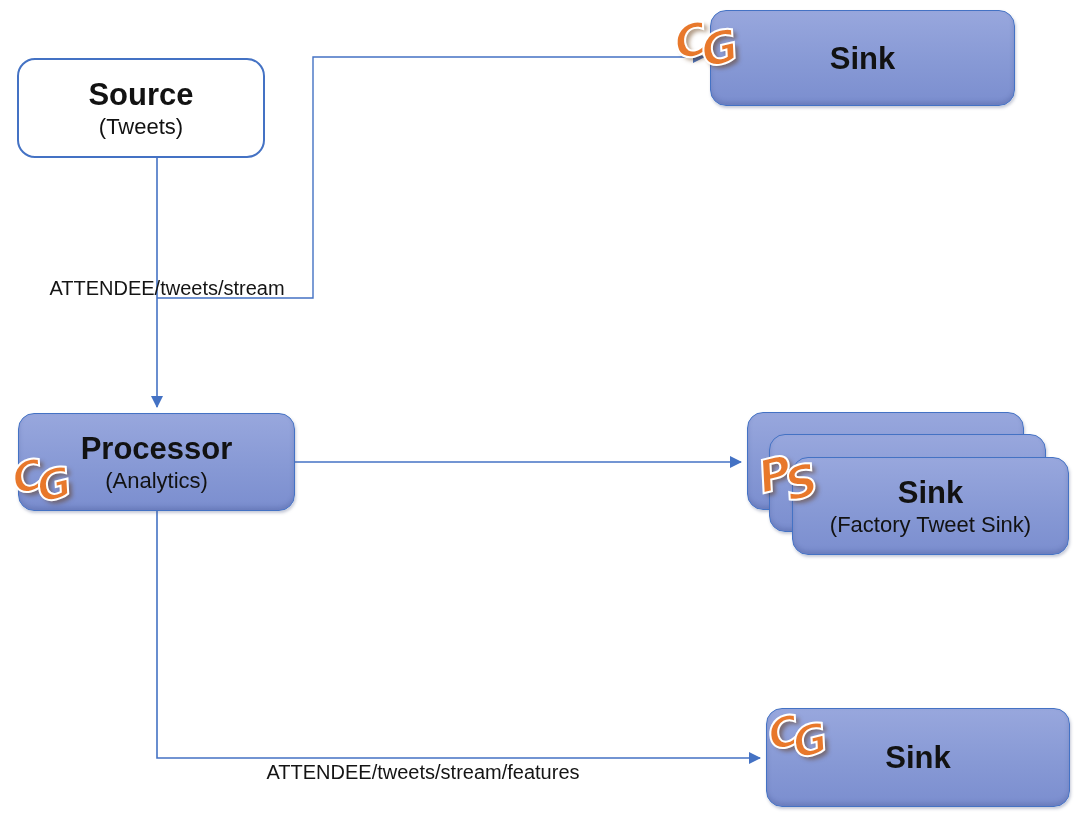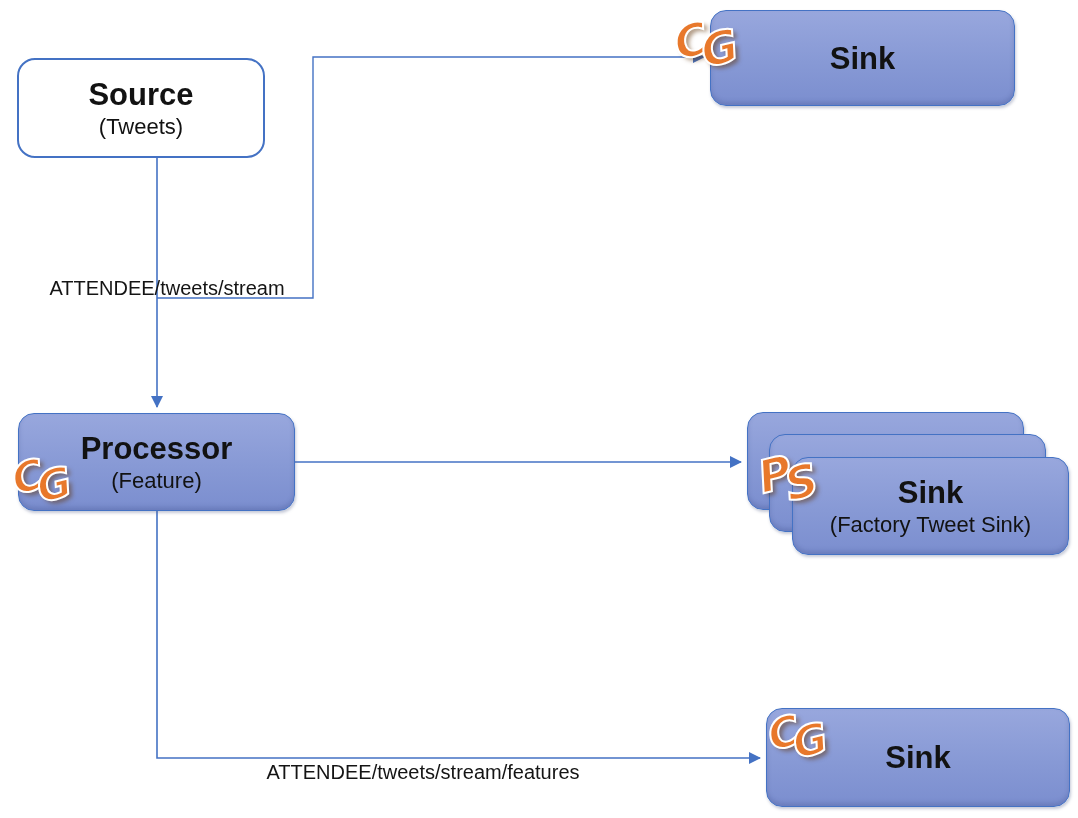--- a/index.html
+++ b/index.html
@@ -112,21 +112,21 @@
 
   <div class="node" style="left:710px; top:10px; width:305px; height:96px;">
     <div class="title">Sink</div>
   </div>
   <div class="logo logo-lg" style="left:674px; top:14px;">
     <span class="la">C</span><span class="lb">G</span>
   </div>
 
   <div class="node" style="left:18px; top:413px; width:277px; height:98px;align-items:center;">
     <div class="title">Processor</div>
-    <div class="subtitle">(Feature)</div>
+    <div class="subtitle">(Analytics)</div>
   </div>
   <div class="logo logo-md" style="left:12px; top:452px;">
     <span class="la">C</span><span class="lb">G</span>
   </div>
 
   <div class="stack-box" style="left:747px; top:412px;"></div>
   <div class="stack-box" style="left:769px; top:434px;"></div>
   <div class="node" style="left:792px; top:457px; width:277px; height:98px;">
     <div class="title">Sink</div>
     <div class="subtitle">(Factory Tweet Sink)</div>

